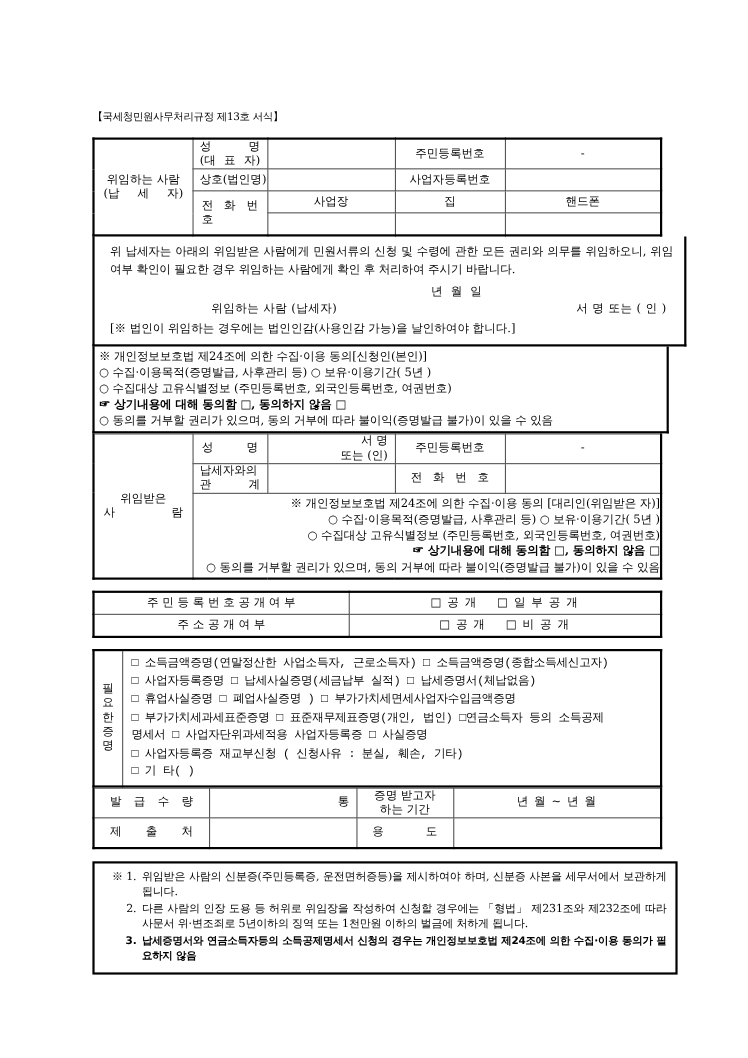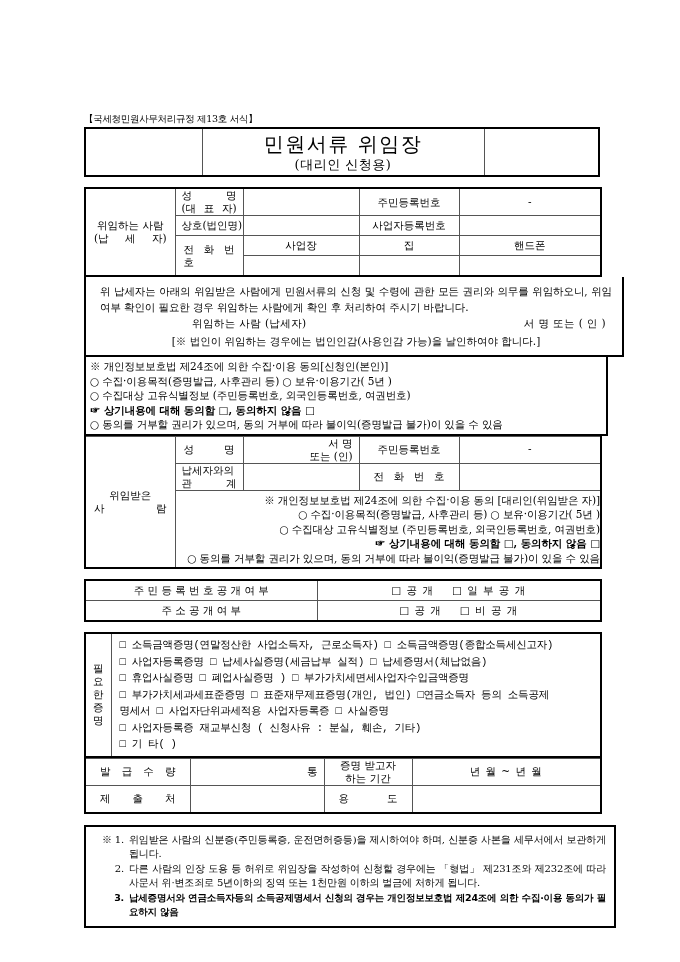--- a/index.html
+++ b/index.html
@@ -10,21 +10,21 @@
   body {
     width: 680px;
     height: 962px;
     font-family: "DejaVu Serif", "Liberation Serif", serif;
     color: #000000;
     position: relative;
     overflow: hidden;
   }
   .page {
     position: absolute;
-    left: 0; top: 16px;
+    left: 0; top: 4px;
     width: 680px;
     height: 826px;
     background: #fff;
   }
   .sheet {
     position: absolute;
     left: 84px;
     top: 96px;
     width: 516px;
   }
@@ -127,21 +127,21 @@
     line-height: 16px;
     display: flex;
     justify-content: space-between;
     padding: 0 6px 0 92px;
     letter-spacing: 0.4px;
   }
   .bracket-note {
     font-size: 10.5px;
     line-height: 16px;
     margin-top: 2px;
-    text-align: center;
+    text-align: left;
   }
 
   
   .consent-box {
     border: 2px solid #000;
     border-top: none;
     width: 512px;
     padding: 2px 4px 2px 4px;
   }
   .consent-line {
@@ -236,37 +236,20 @@
   .gap-sm { height: 10px; }
 </style>
 </head>
 <body>
 
 <div class="page">
   <div class="sheet">
 
     <div class="form-code">【국세청민원사무처리규정 제13호 서식】</div>
 
-    <table class="frame title-tbl outer">
-      <colgroup>
-          <col style="width:117px">
-          <col style="width:282px">
-          <col style="width:115px">
-        </colgroup>
-      <tbody>
-          <tr>
-        <td></td>
-        <td>
-          <div class="title-main">민원서류 위임장</div>
-          <div class="title-sub">(대리인 신청용)</div>
-        </td>
-        <td></td>
-      </tr>
-    </tbody>
-      </table>
 
     <div class="gap-sm"></div>
 
     <table class="frame deleg-tbl outer">
       <colgroup>
         <col style="width:90px">
           <col style="width:68px">
           <col style="width:116px">
         <col style="width:100px">
           <col style="width:142px">
@@ -300,20 +283,21 @@
       <tr>
         <td></td>
         <td></td>
         <td></td>
       </tr>
     </tbody>
       </table>
 
     <div class="stmt-box">
       <div class="stmt-p">위 납세자는 아래의 위임받은 사람에게 민원서류의 신청 및 수령에 관한 모든 권리와 의무를 위임하오니, 위임 여부 확인이 필요한 경우 위임하는 사람에게 확인 후 처리하여 주시기 바랍니다.</div>
+      <div class="date-line">년        월        일</div>
       <div class="sign-line">
         <span>위임하는 사람 (납세자)</span>
         <span>서 명 또는 ( 인 )</span>
       </div>
       <div class="bracket-note">[※ 법인이 위임하는 경우에는 법인인감(사용인감 가능)을 날인하여야 합니다.]</div>
     </div>
 
     <div class="consent-box">
       <div class="consent-line">※ 개인정보보호법 제24조에 의한 수집·이용 동의[신청인(본인)]</div>
       <div class="consent-line">○ 수집·이용목적(증명발급, 사후관리 등)  ○ 보유·이용기간( 5년 )</div>

